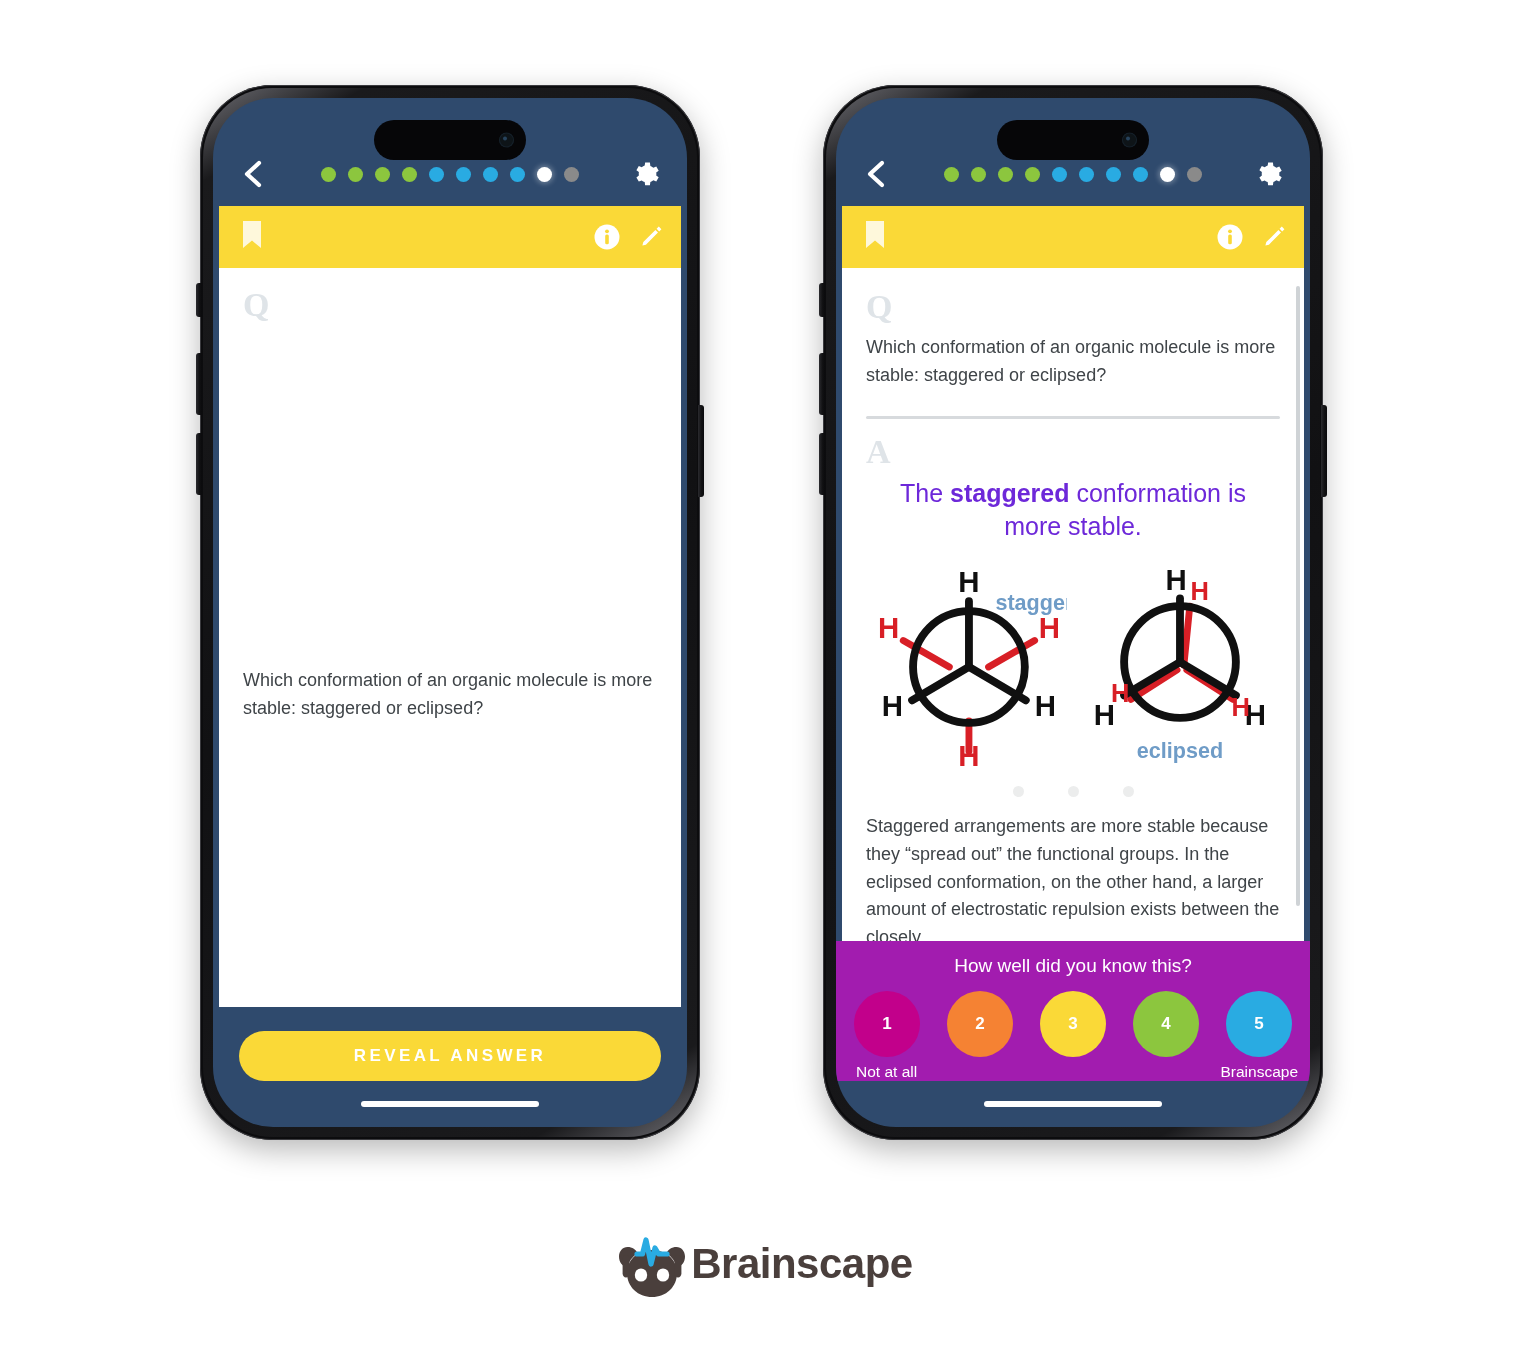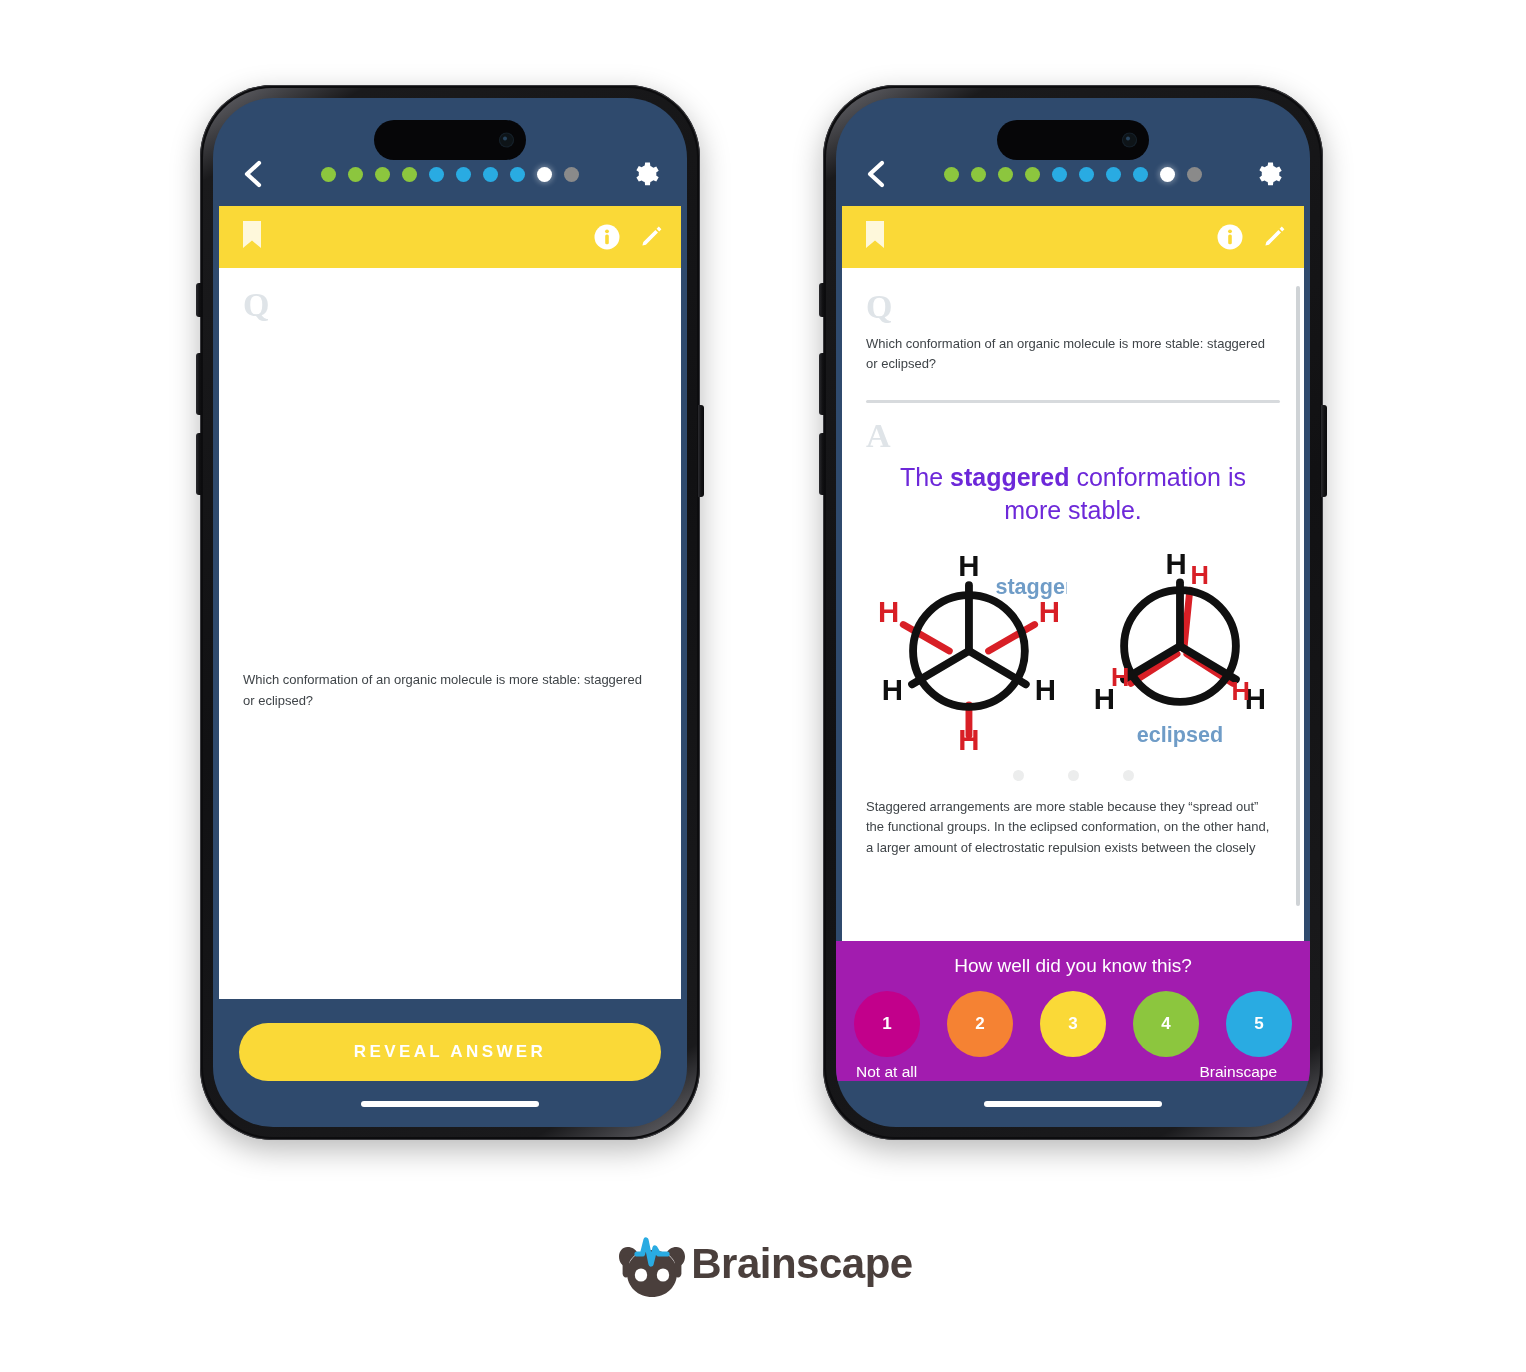--- a/index.html
+++ b/index.html
@@ -152,21 +152,21 @@
   .qa-letter {
     font-size: 34px;
     font-weight: bold;
     color: #dfe4e8;
     line-height: 1;
     font-family: "Liberation Serif", serif;
   }
   .body-pad { padding: 22px 24px 0 24px; }
 
   .q-text, .a-body-text {
-    font-size: 13px;
+    font-size: 18px;
     line-height: 1.55;
     color: #3f4448;
   }
 
   
   .p1-body { display: flex; flex-direction: column; }
   .p1-q-letter { padding: 20px 0 0 24px; }
   .p1-q-wrap { flex: 1 1 auto; display: flex; align-items: center; padding: 0 24px; }
   .p1-q-wrap .q-text { margin-top: 60px; }
 
@@ -210,21 +210,21 @@
   }
 
   
   .reveal-wrap {
     flex: 0 0 auto;
     padding: 24px 26px 0 26px;
   }
   .reveal-btn {
     background: #fad937;
     border-radius: 34px;
-    height: 58px;
+    height: 50px;
     display: flex;
     align-items: center;
     justify-content: center;
     color: #ffffff;
     font-size: 17px;
     font-weight: bold;
     letter-spacing: 3.4px;
     cursor: pointer;
   }
 
@@ -252,21 +252,21 @@
     align-items: center;
     justify-content: center;
     color: #ffffff;
     font-size: 17px;
     font-weight: bold;
     cursor: pointer;
   }
   .rating-labels {
     display: flex;
     justify-content: space-between;
-    padding: 6px 33px 0 20px;
+    padding: 6px 12px 0 20px;
     color: #ffffff;
     font-size: 15.5px;
   }
 
   .home-bar-wrap {
     flex: 0 0 auto;
     height: 46px;
     display: flex;
     align-items: center;
     justify-content: center;

